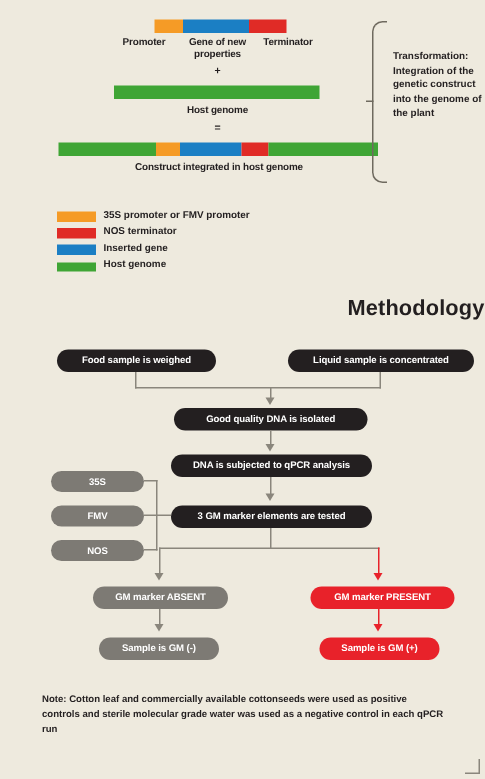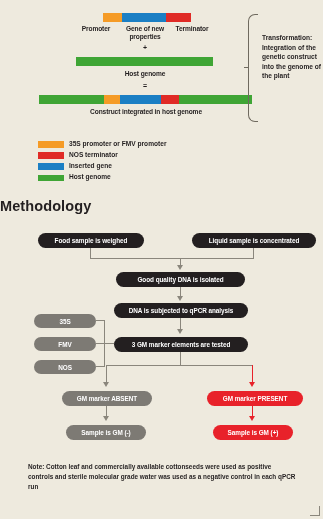--- a/index.html
+++ b/index.html
@@ -87,21 +87,21 @@
     font-size: 6.6px;
     font-weight: bold;
     white-space: nowrap;
     color: #231f20;
   }
 
   
   .title {
     position: absolute;
     width: 100%;
-    text-align: left;
+    text-align: right;
     font-size: 14.5px;
     font-weight: bold;
     letter-spacing: 0.1px;
     color: #231f20;
   }
 
   .pill {
     position: absolute;
     border-radius: 9px;
     color: #ffffff;

